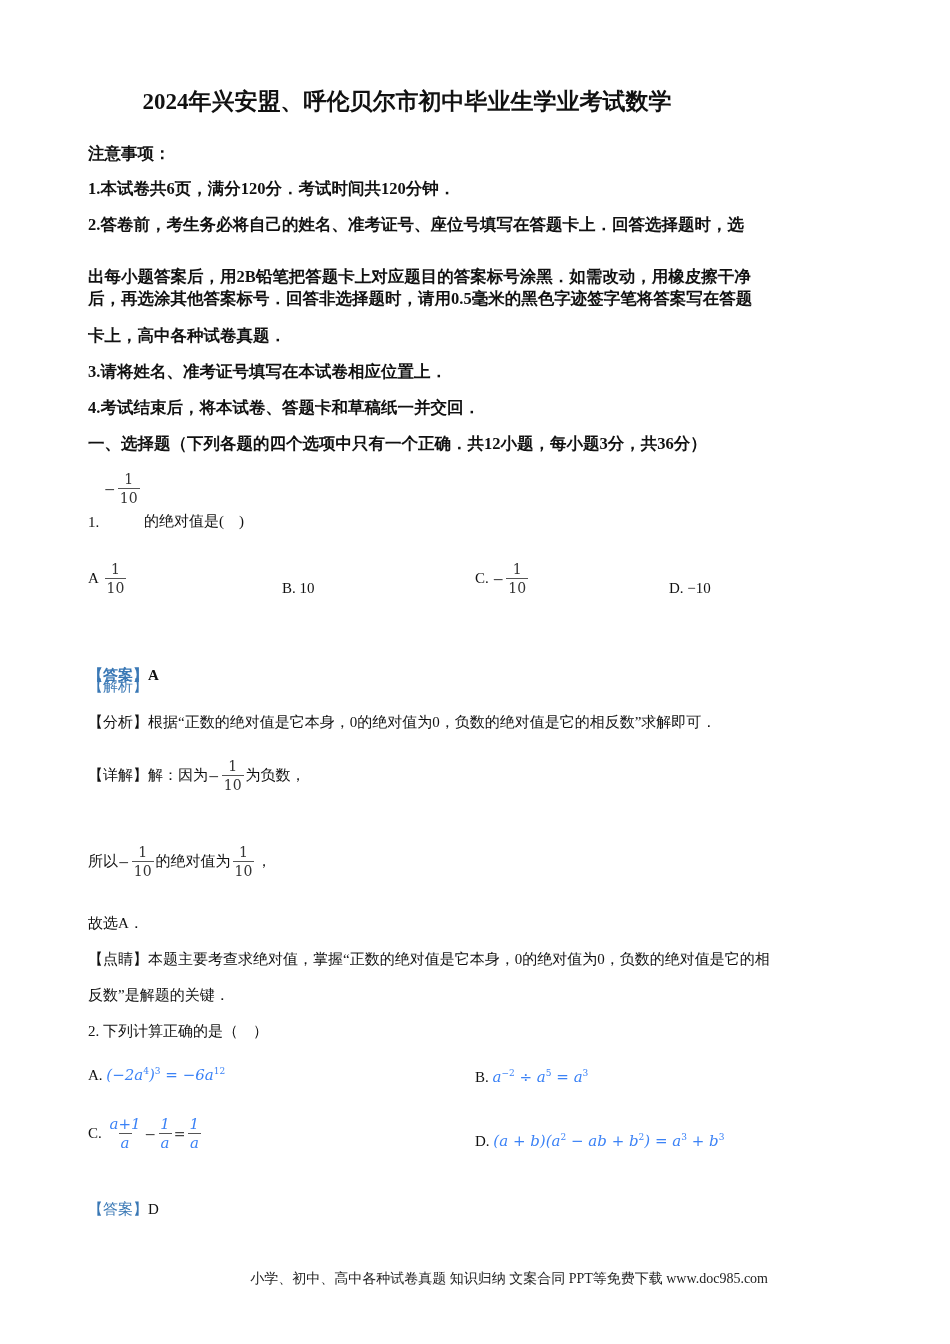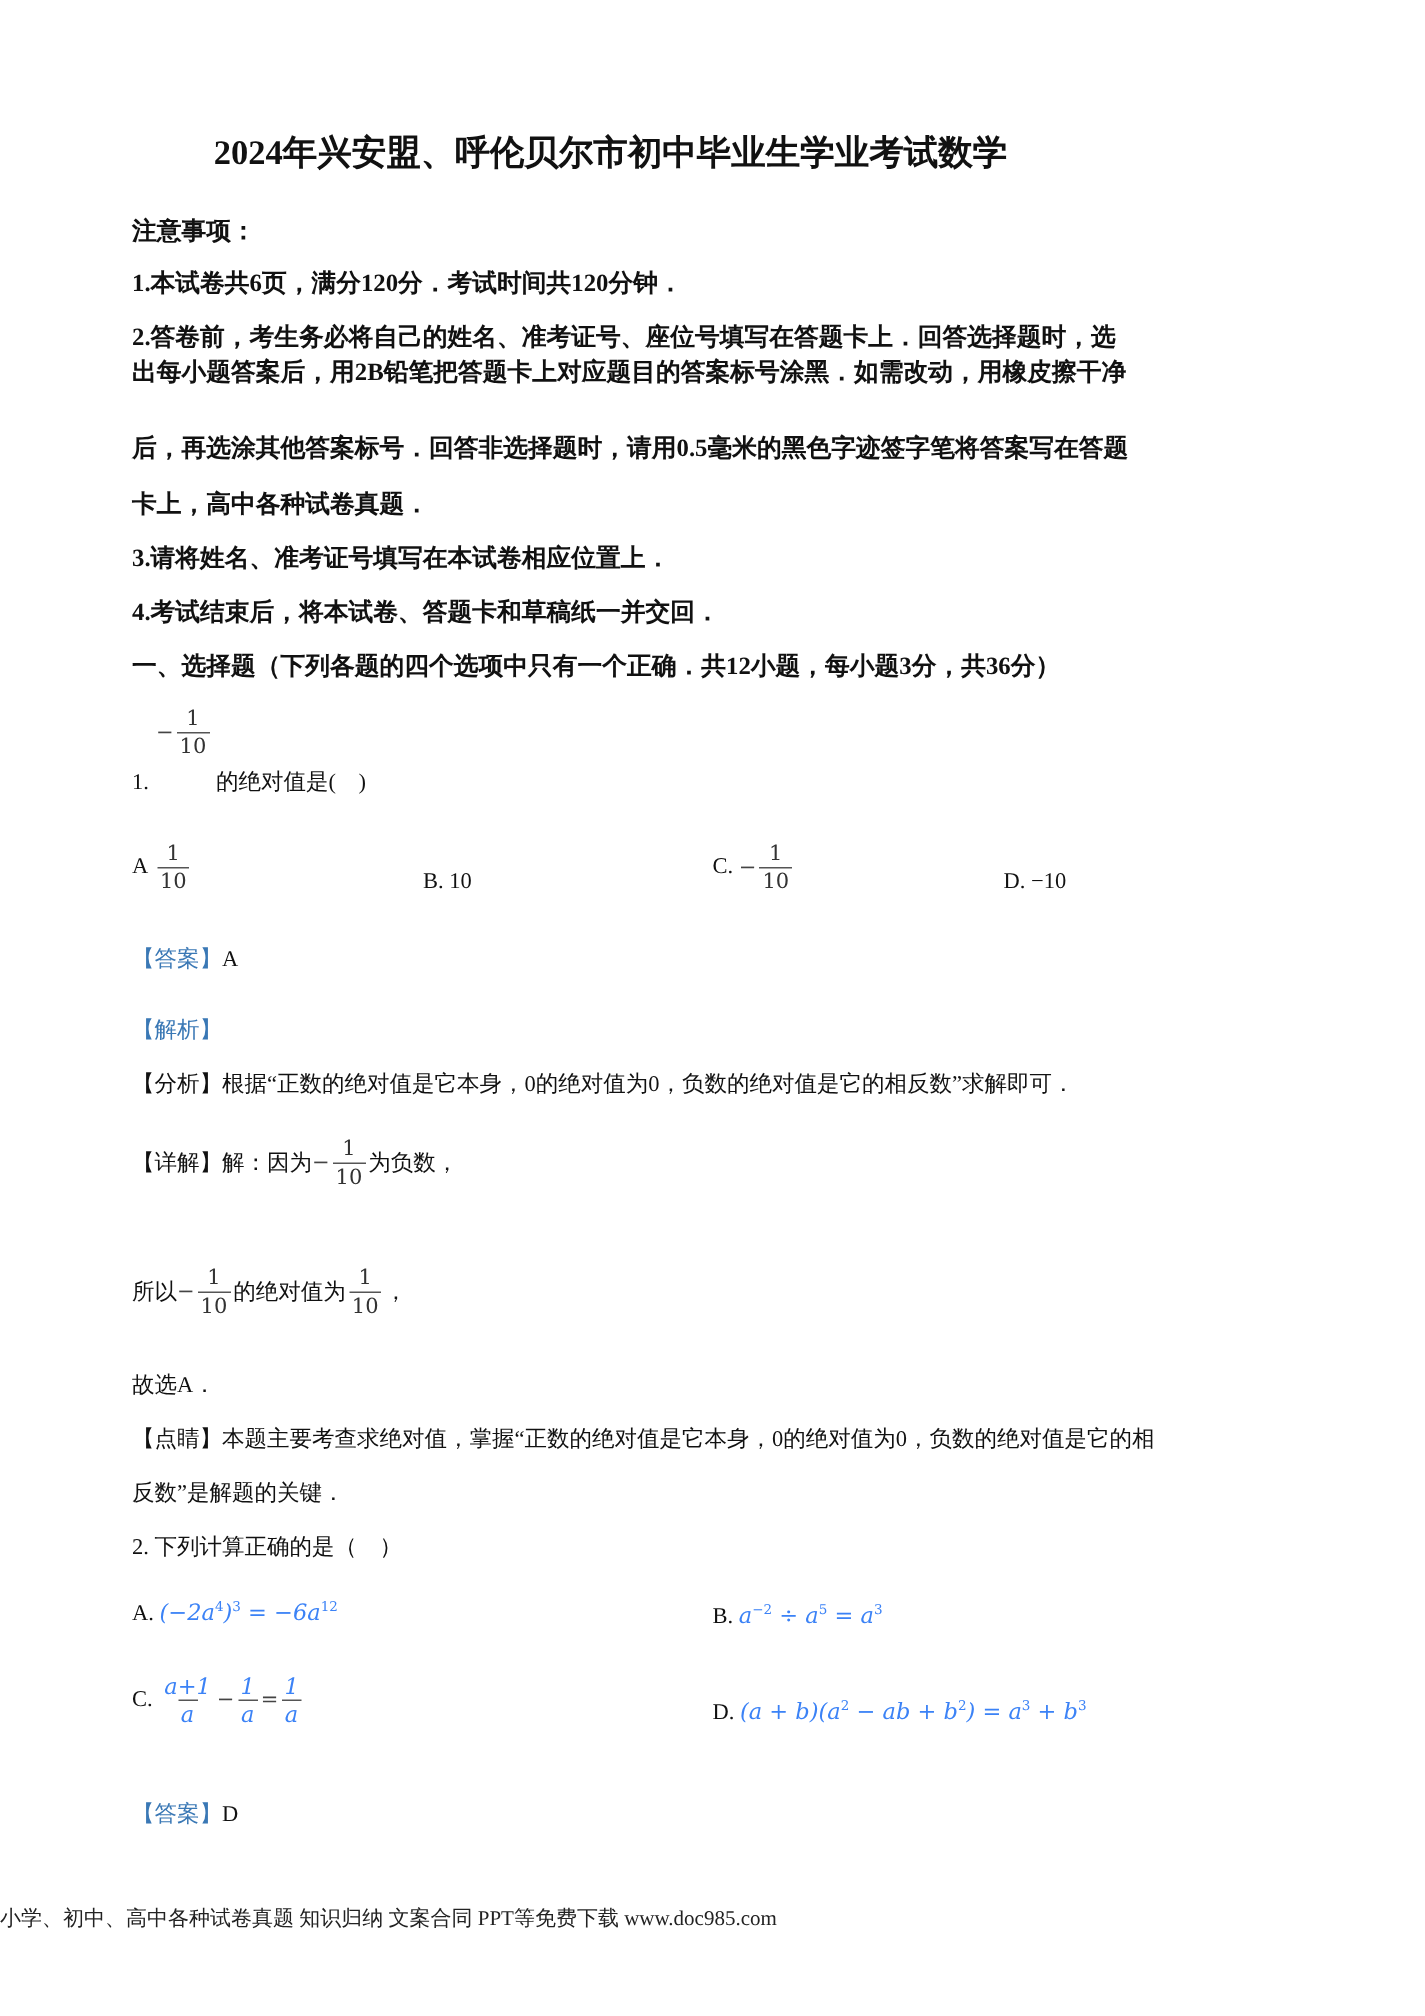--- a/index.html
+++ b/index.html
@@ -9,31 +9,31 @@
   .title { left: 0; width: 814px; top: 86px; text-align: center; font-size: 23px; font-weight: bold; }
   .bold { font-weight: bold; font-size: 16.5px; }
   .norm { font-size: 15px; }
   .blue { color: #3a78b5; }
   .frac { display: inline-flex; flex-direction: column; align-items: center; vertical-align: middle; font-family: "DejaVu Serif", serif; font-size: 14px; color: #333; line-height: 18px; margin: 0 2px; }
   .frac .num { padding: 0 2px; }
   .frac .den { border-top: 1px solid #555; padding: 0 2px; }
   .neg { font-family: "DejaVu Serif", serif; color: #444; font-size: 14px; vertical-align: middle; }
   .math { font-family: "DejaVu Serif", serif; font-style: italic; color: #3b82f6; font-size: 15px; }
   .math sup { font-size: 9px; font-style: normal; }
-  .footer { left: 0; width: 768px; top: 1270px; text-align: left; font-size: 14px; color: #222; }
+  .footer { left: 0; width: 768px; top: 1270px; text-align: right; font-size: 14px; color: #222; }
 </style>
 </head>
 <body>
 
 <div class="abs title">2024年兴安盟、呼伦贝尔市初中毕业生学业考试数学</div>
 
 <div class="abs bold" style="left:88px;top:143px;">注意事项：</div>
 <div class="abs bold" style="left:88px;top:178px;">1.本试卷共6页，满分120分．考试时间共120分钟．</div>
 <div class="abs bold" style="left:88px;top:214px;">2.答卷前，考生务必将自己的姓名、准考证号、座位号填写在答题卡上．回答选择题时，选</div>
-<div class="abs bold" style="left:88px;top:237px;">出每小题答案后，用2B铅笔把答题卡上对应题目的答案标号涂黑．如需改动，用橡皮擦干净</div>
+<div class="abs bold" style="left:88px;top:266px;">出每小题答案后，用2B铅笔把答题卡上对应题目的答案标号涂黑．如需改动，用橡皮擦干净</div>
 <div class="abs bold" style="left:88px;top:288px;">后，再选涂其他答案标号．回答非选择题时，请用0.5毫米的黑色字迹签字笔将答案写在答题</div>
 <div class="abs bold" style="left:88px;top:325px;">卡上，高中各种试卷真题．</div>
 <div class="abs bold" style="left:88px;top:361px;">3.请将姓名、准考证号填写在本试卷相应位置上．</div>
 <div class="abs bold" style="left:88px;top:397px;">4.考试结束后，将本试卷、答题卡和草稿纸一并交回．</div>
 <div class="abs bold" style="left:88px;top:433px;">一、选择题（下列各题的四个选项中只有一个正确．共12小题，每小题3分，共36分）</div>
 
 <div class="abs" style="left:104px;top:470px;">
   <span class="neg">−</span><span class="frac">
       <span class="num">1</span>
       <span class="den">10</span>
@@ -52,21 +52,21 @@
 <div class="abs norm" style="left:282px;top:580px;">B. 10</div>
 <div class="abs norm" style="left:475px;top:560px;">
   <span style="vertical-align:middle;">C.</span>
   <span class="neg">−</span><span class="frac">
       <span class="num">1</span>
       <span class="den">10</span>
     </span>
 </div>
 <div class="abs norm" style="left:669px;top:580px;">D. −10</div>
 
-<div class="abs norm" style="left:88px;top:630px;">
+<div class="abs norm" style="left:88px;top:666px;font-weight:bold;">
   <span class="blue">【答案】</span><span>A</span>
 </div>
 <div class="abs norm blue" style="left:88px;top:677px;">【解析】</div>
 <div class="abs norm" style="left:88px;top:713px;">
   <span>【分析】</span><span>根据“正数的绝对值是它本身，0的绝对值为0，负数的绝对值是它的相反数”求解即可．</span>
 </div>
 
 <div class="abs norm" style="left:88px;top:757px;">
   <span style="vertical-align:middle;">【详解】</span><span style="vertical-align:middle;">解：因为</span><span class="neg">−</span><span class="frac">
       <span class="num">1</span>

